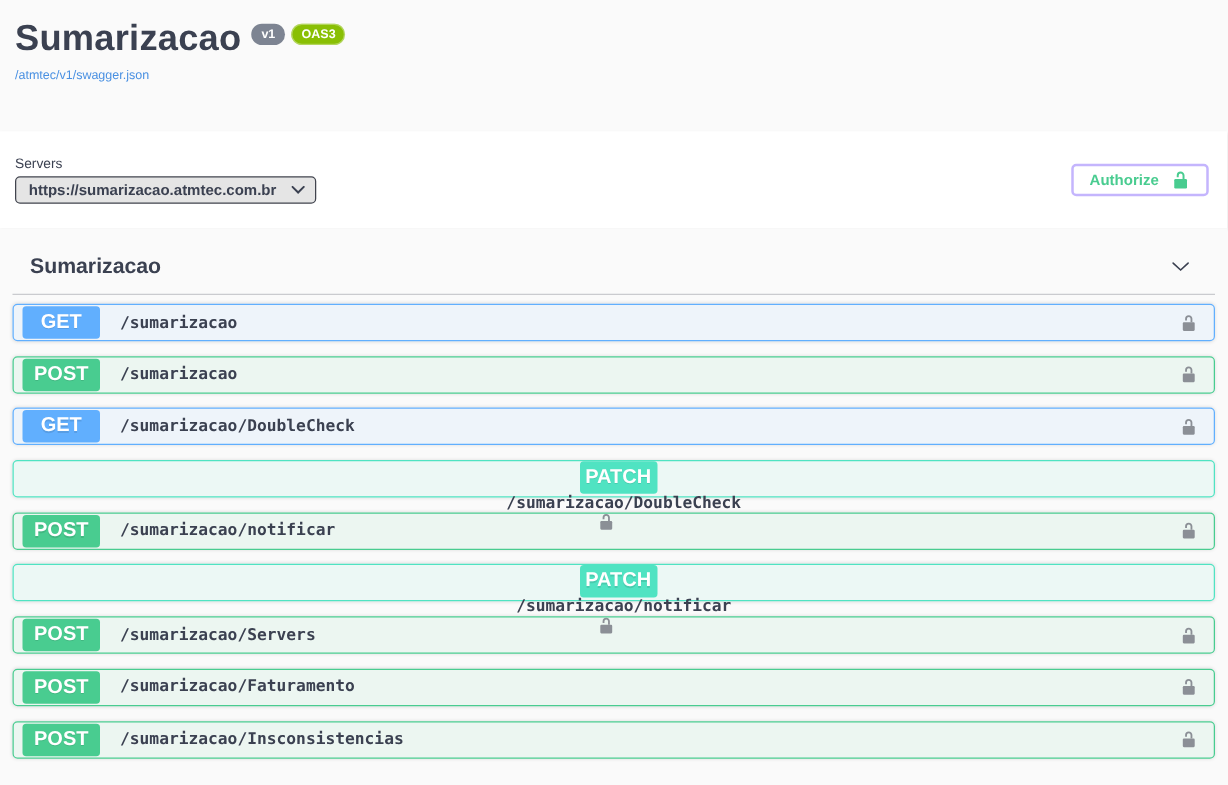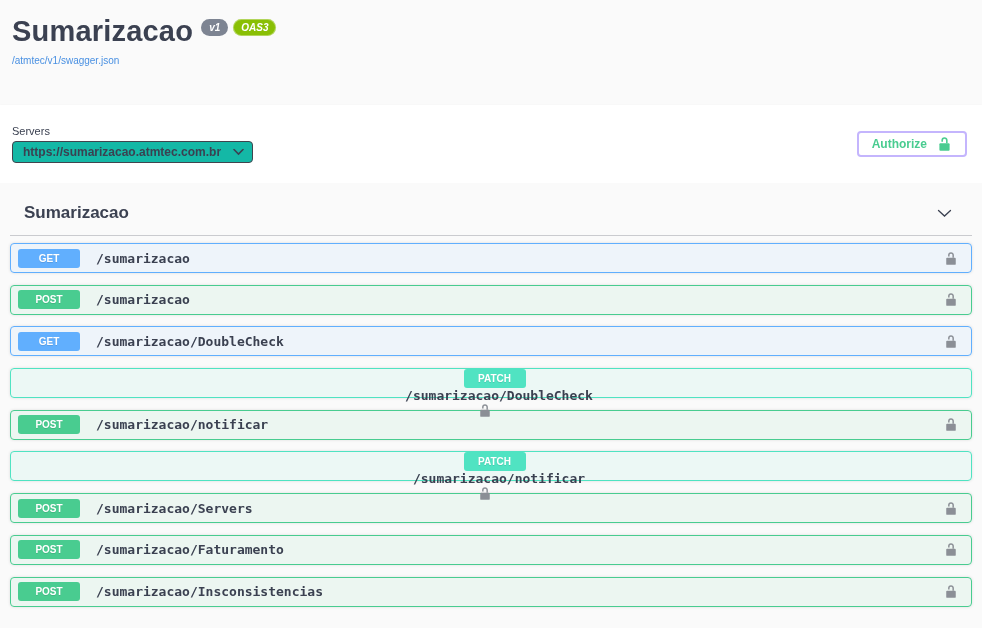--- a/index.html
+++ b/index.html
@@ -14,21 +14,21 @@
   
   .info { height: 105px; padding: 16px 12px 0; background: #fafafa; }
   .title-row { display: flex; align-items: flex-start; }
   .api-title {
     margin: 0; font-size: 29px; font-weight: 700; color: #3b4151;
     letter-spacing: 0.2px; line-height: 1.1;
   }
   .badges { display: flex; gap: 5px; margin-left: 8px; margin-top: 3px; }
   .badge {
     font-size: 10px; font-weight: 700; color: #fff;
-    padding: 2px 8px; border-radius: 57px; line-height: 1.3; font-style: italic;
+    padding: 2px 8px; border-radius: 57px; line-height: 1.3;
   }
   .badge.version { background: #7d8492; }
   .badge.oas { background: #89bf04; box-shadow: inset 0 0 0 1px rgba(255,255,255,.35); }
   .spec-link {
     display: inline-block; margin-top: 7px;
     font-size: 10px; color: #4990e2; text-decoration: none; cursor: pointer;
   }
 
   
   .scheme-container {
@@ -36,21 +36,21 @@
     box-shadow: 0 1px 2px 0 rgba(0,0,0,.15);
     padding: 0 15px 0 12px;
     display: flex; justify-content: space-between; align-items: center;
   }
   .servers-block { display: flex; flex-direction: column; }
   .servers-label { font-size: 11px; color: #3b4151; margin-bottom: 4px; }
   .select-wrap { position: relative; display: inline-block; }
   .servers-select {
     appearance: none; -webkit-appearance: none;
     border: 1.5px solid #41444e; border-radius: 4px;
-    background: #14b8a6; color: #3b4151;
+    background: #e5e5e5; color: #3b4151;
     font-family: "Liberation Sans", sans-serif;
     font-size: 12px; font-weight: 700;
     padding: 3px 30px 4px 10px; height: 22px; cursor: pointer;
   }
   .select-chevron {
     position: absolute; right: 9px; top: 50%; transform: translateY(-50%);
     pointer-events: none;
   }
   .authorize-btn {
     display: flex; align-items: center; gap: 10px;
@@ -77,21 +77,21 @@
     box-shadow: 0 0 3px rgba(0,0,0,.12);
     cursor: pointer;
   }
   .opblock.get   { background: rgba(97,175,254,.08);  border-color: #61affe; }
   .opblock.post  { background: rgba(73,204,144,.08);  border-color: #49cc90; }
   .opblock.patch { background: rgba(80,227,194,.08);  border-color: #50e3c2; flex-direction: column; }
   .method {
     width: 62px; text-align: center;
     margin-left: 7px; padding: 4px 0;
     border-radius: 3px; color: #fff;
-    font-size: 10px; font-weight: 700;
+    font-size: 16px; font-weight: 700;
     text-shadow: 0 1px 0 rgba(0,0,0,.1);
   }
   .method.get   { background: #61affe; }
   .method.post  { background: #49cc90; }
   .method.patch { background: #50e3c2; }
   .path {
     flex: 1; margin-left: 16px;
     font-family: "DejaVu Sans Mono", monospace;
     font-size: 13px; font-weight: 700; color: #3b4151;
   }

